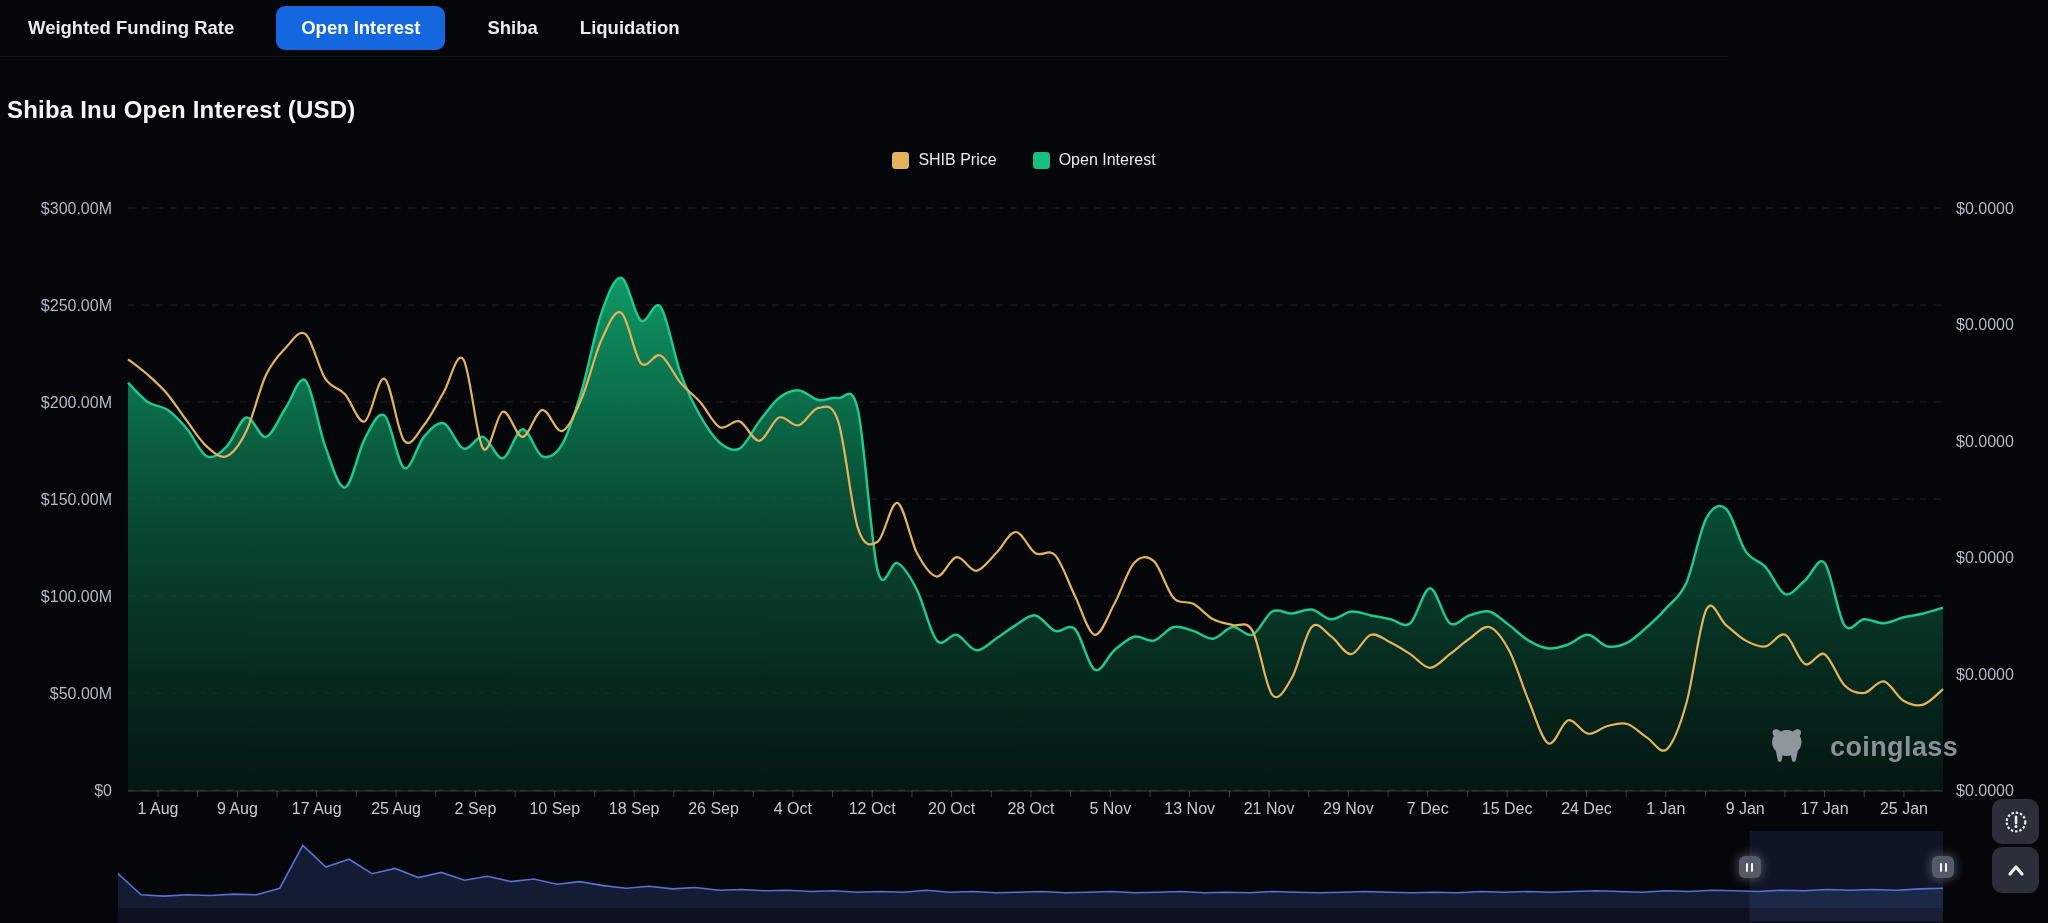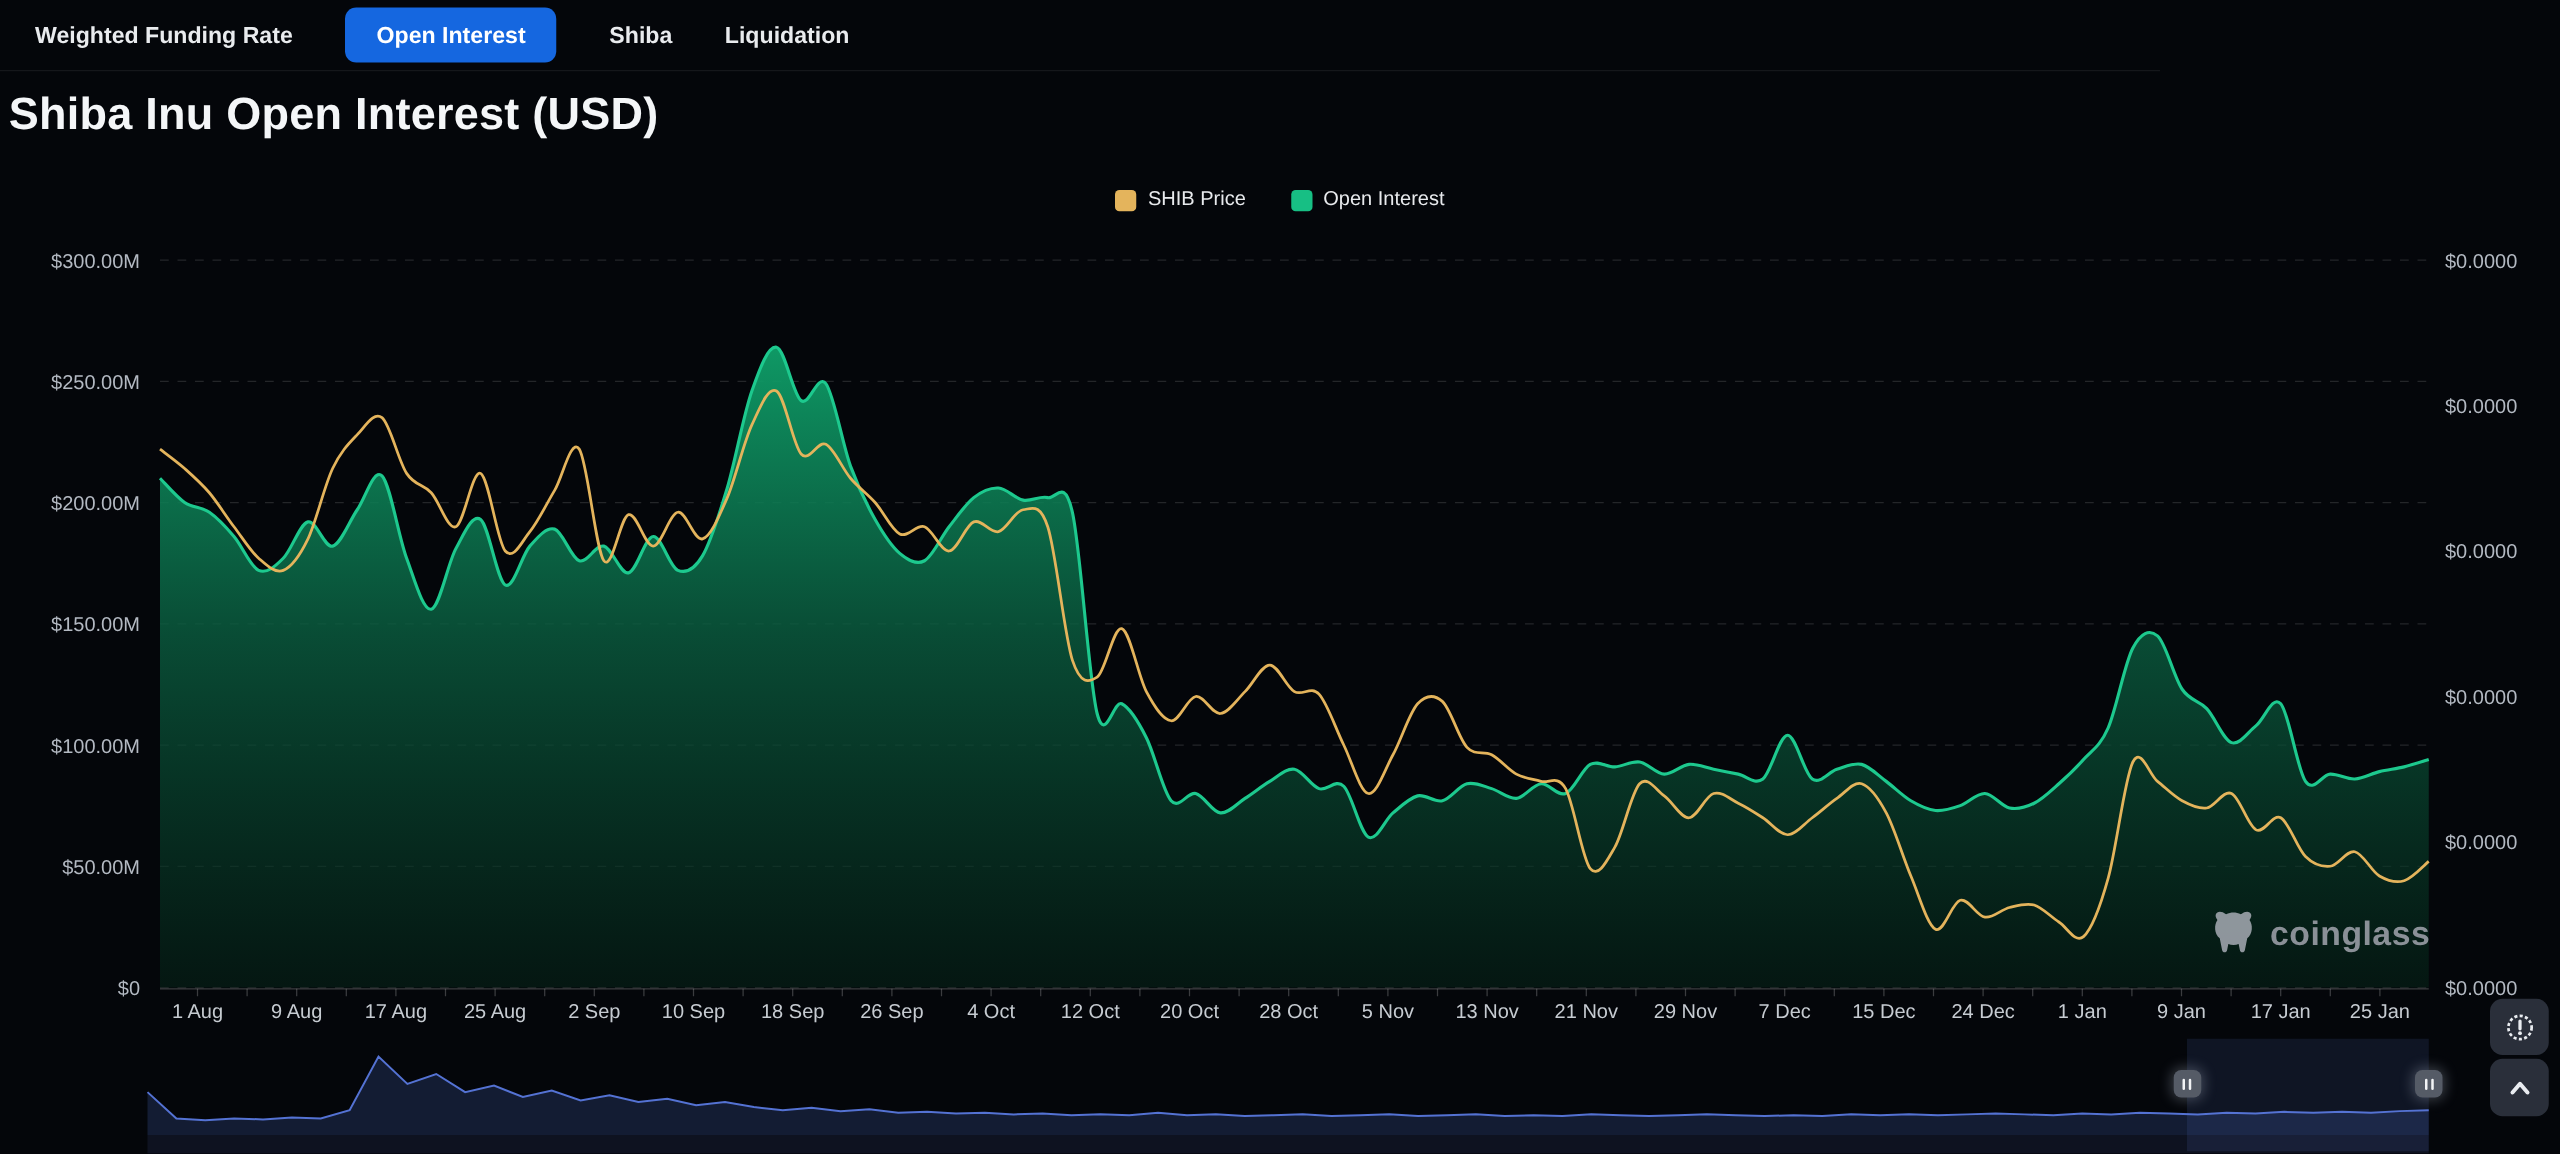--- a/index.html
+++ b/index.html
@@ -6,32 +6,32 @@
   body{width:2048px;height:923px;background:#04060A;font-family:"Liberation Sans",sans-serif;
        overflow:hidden;position:relative;color:#E8EAED;-webkit-font-smoothing:antialiased}
 
   
   .tabbar{position:absolute;left:0;top:0;width:1728px;height:57px;display:flex;align-items:center;
           gap:42px;padding-left:28px;box-sizing:border-box;border-bottom:1px solid rgba(255,255,255,0.07)}
   .tab{font-size:18.5px;font-weight:700;color:#E9EBEE;cursor:pointer;white-space:nowrap}
   .tab.active{padding:11px 25px;border-radius:9px;color:#FFFFFF}
 
   
-  .title{position:absolute;left:7px;top:70px;margin:0;font-size:36px;font-weight:700;color:#F4F6F8;letter-spacing:0.2px}
+  .title{position:absolute;left:7px;top:96px;margin:0;font-size:24px;font-weight:700;color:#F4F6F8;letter-spacing:0.2px}
   .legend{position:absolute;left:0;top:151px;width:2048px;display:flex;justify-content:center;gap:36px}
   .legend-item{display:flex;align-items:center;gap:9px;font-size:16px;color:#E8EAED;cursor:pointer}
   .swatch{width:17px;height:17px;border-radius:3.5px;display:inline-block}
 
   
   #chart{position:absolute;left:0;top:140px;width:2048px;height:690px;display:block}
   #nav{position:absolute;left:0;top:830px;width:2048px;height:93px;display:block}
   text.ax{font-family:"Liberation Sans",sans-serif}
 
   
-  .watermark{position:absolute;left:1768px;top:724px;display:flex;align-items:center;gap:4px;
+  .watermark{position:absolute;left:1768px;top:724px;display:flex;align-items:center;gap:18px;
              color:#8A9097;font-size:27px;font-weight:700;letter-spacing:0.4px;pointer-events:none}
 
   
   .handle{position:absolute;top:856px;width:22px;height:22px;border-radius:6px;background:#555B66;
           box-shadow:0 0 10px 2px rgba(185,195,215,0.30);display:flex;align-items:center;
           justify-content:center;gap:3px;cursor:ew-resize}
   .handle i{display:block;width:2px;height:9px;background:#F2F3F5;border-radius:1px}
 
   
   .fab{position:absolute;left:1992px;width:47px;height:45px;background:#2A2F3A;border:none;

